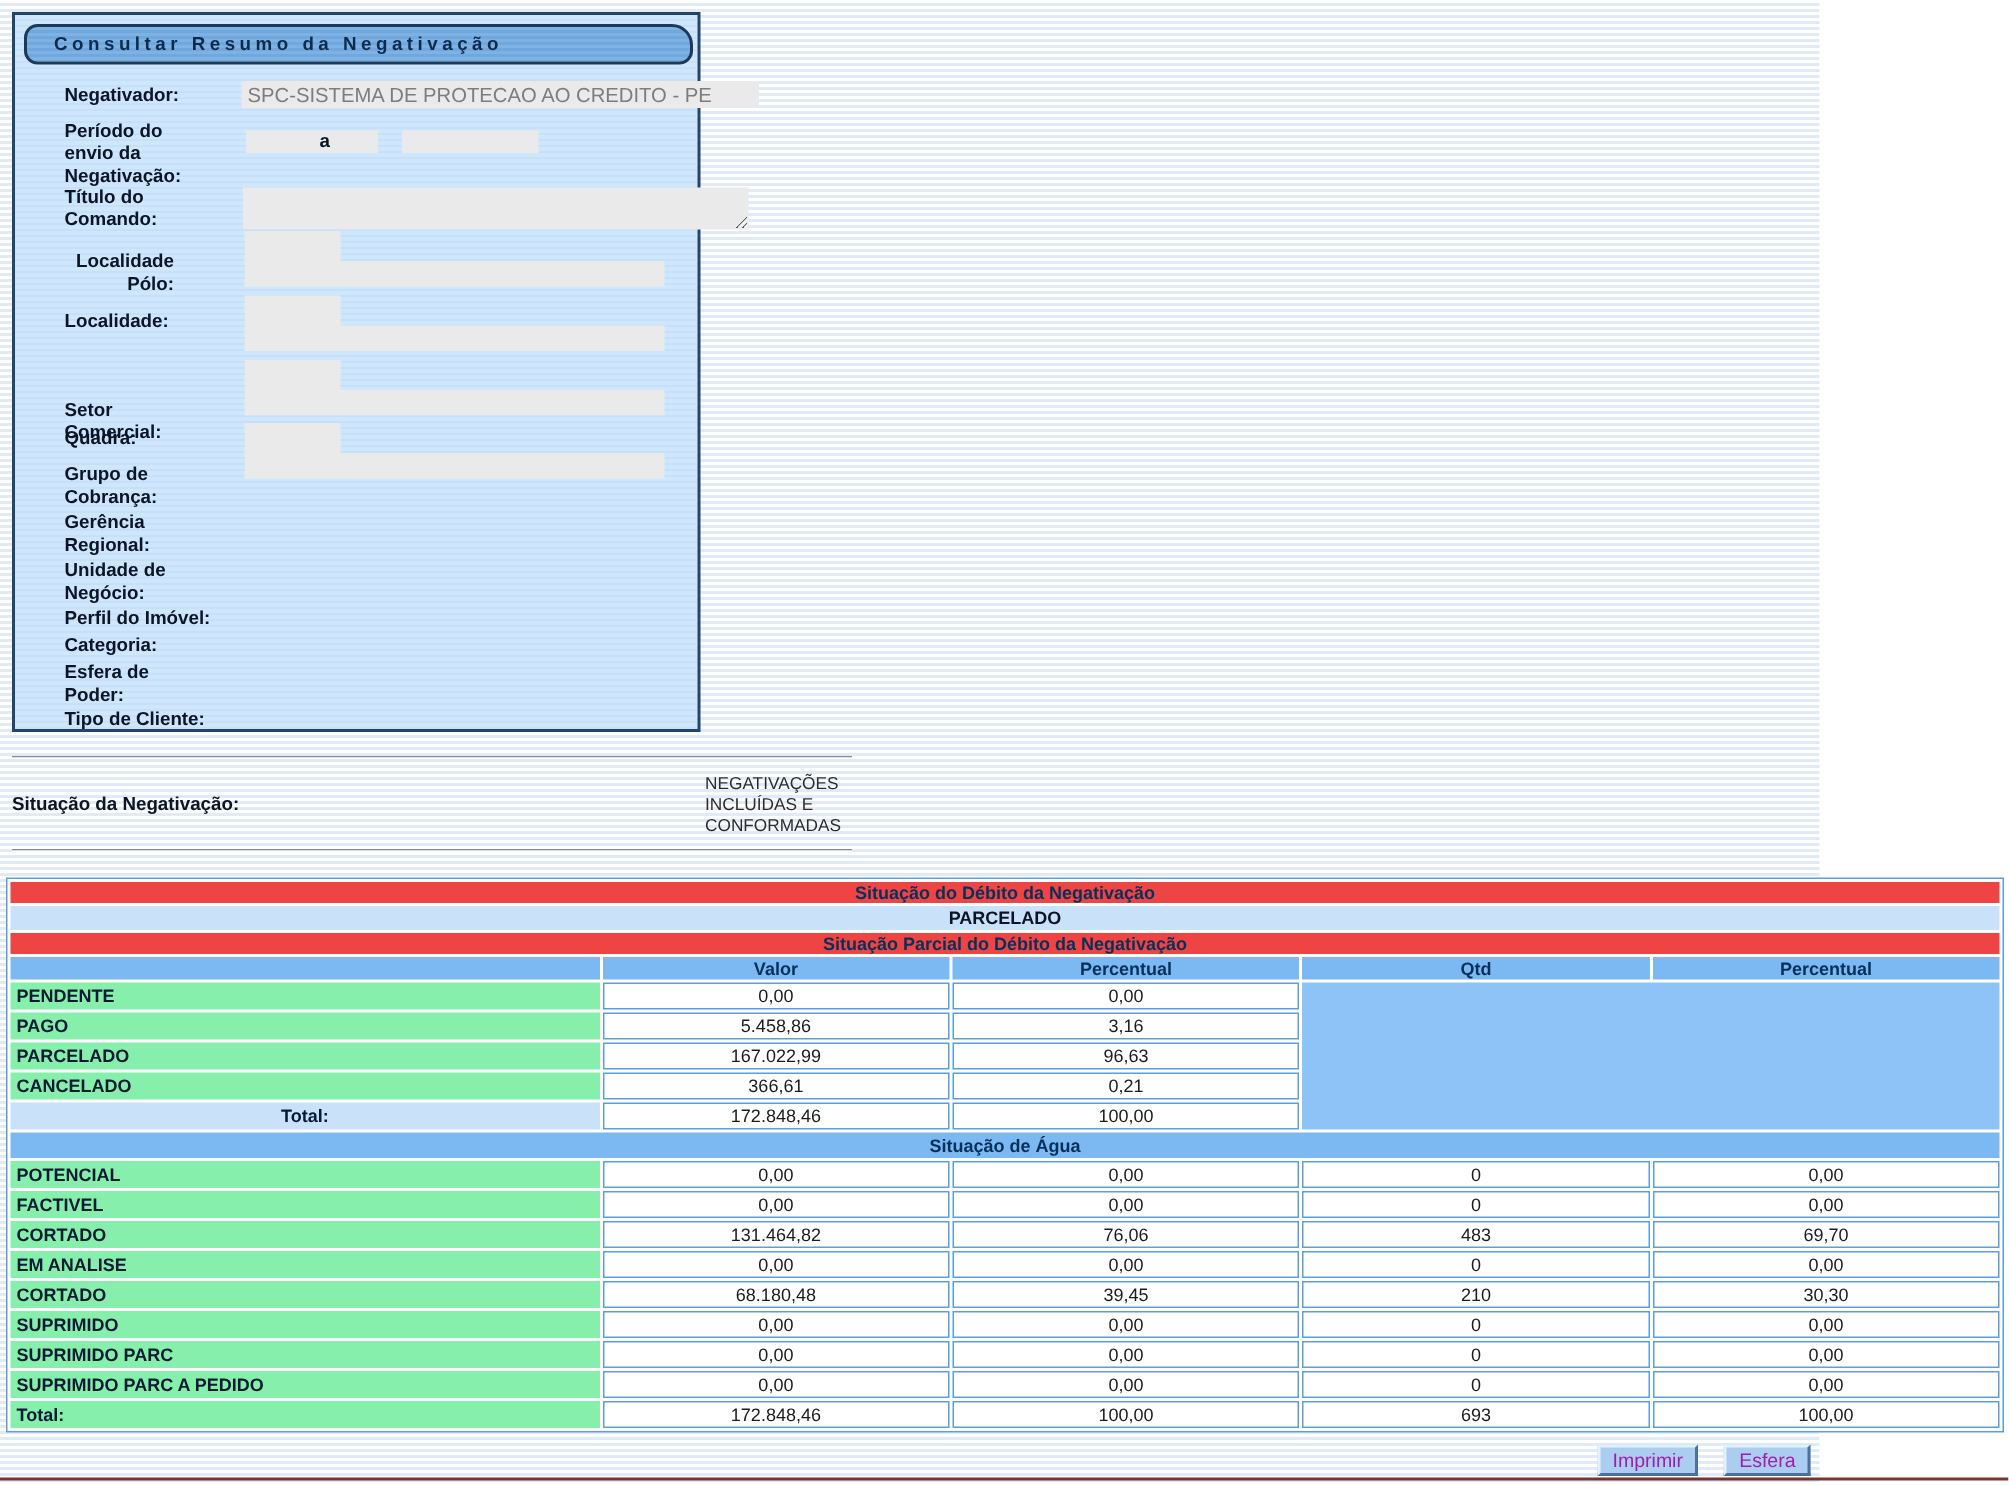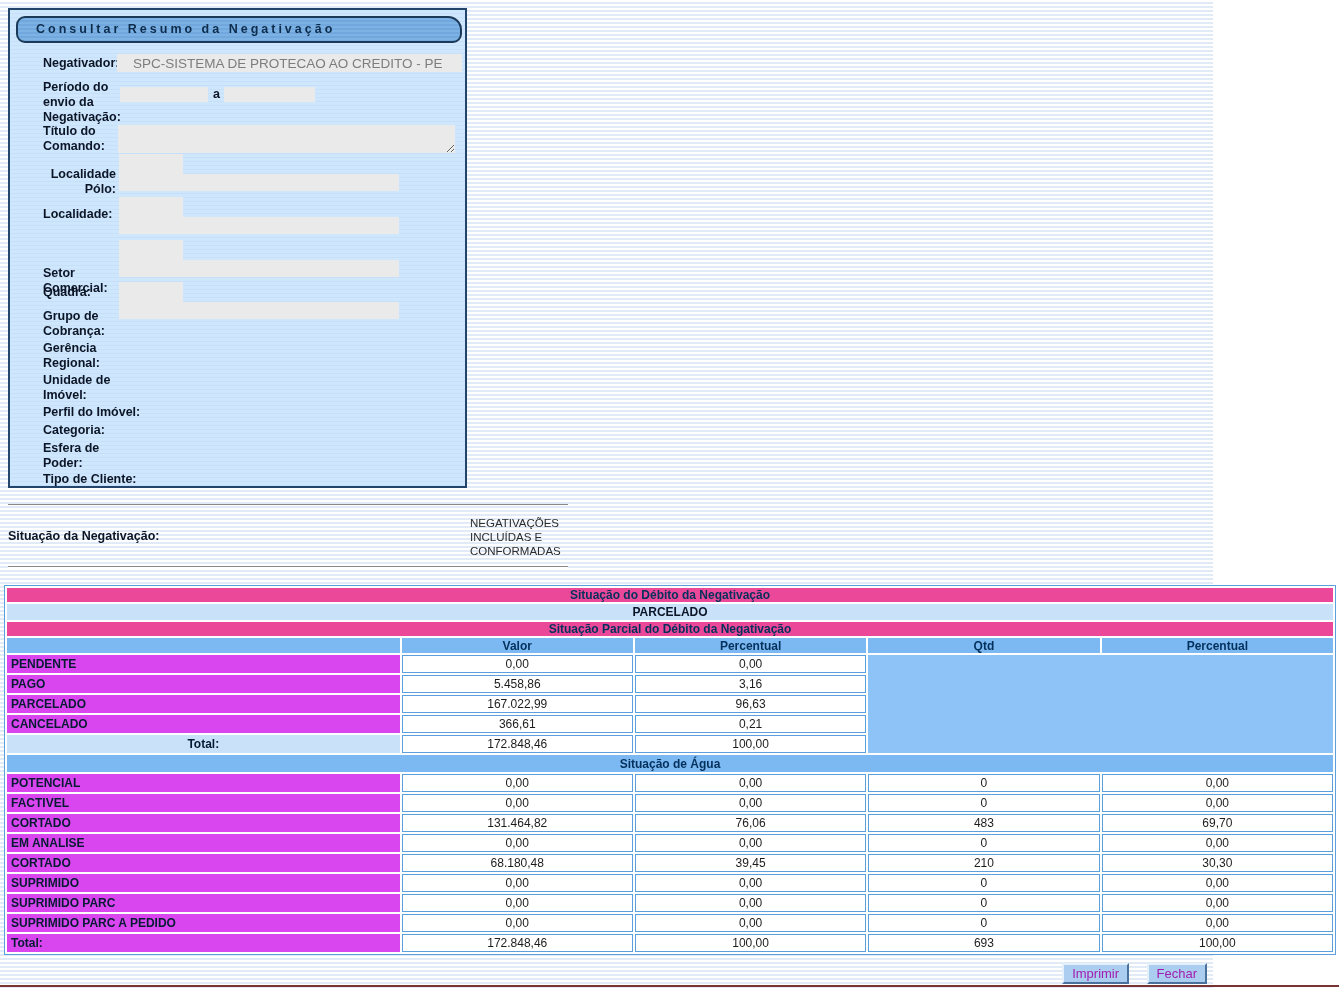--- a/index.html
+++ b/index.html
@@ -36,21 +36,22 @@
     width: 96px;
     font-size: 12.5px; font-weight: bold; color: #0b1526;
     line-height: 15px;
     padding-left: 23px;
   }
   .ginput {
     position: absolute;
     background: #eaeaea; border: none; outline: none;
     font-family: "Liberation Sans", sans-serif;
     font-size: 13.5px; color: #7d7d7d;
-    padding: 0 16px;
+    padding: 0 4px;
+    margin-left: 44px;
   }
   textarea.ginput { resize: both; }
   .sep-a { position: absolute; font-size: 12.5px; font-weight: bold; color: #0b1526; }
 
   
   .hr-line {
     position: absolute; left: 8px; width: 560px; height: 2px;
     border-top: 1px solid #8a8a8a; border-bottom: 1px solid #ffffff;
   }
   .sit-label {
@@ -66,25 +67,25 @@
   .tbl-wrap { position: absolute; left: 4px; top: 585px; width: 1332px; }
   table.sit {
     width: 100%;
     border-collapse: separate; border-spacing: 2px;
     border: 1px solid #5c9fdd;
     background: #ffffff;
   }
   table.sit th, table.sit td {
     font-size: 12px; padding: 0 4px; overflow: hidden; white-space: nowrap;
   }
-  .hrow      { background: #ec4899; color: #04305c; font-weight: bold; text-align: center; height: 13px; }
+  .hrow      { background: #ef4444; color: #04305c; font-weight: bold; text-align: center; height: 13px; }
   .subrow    { background: #c9e2fa; color: #0b1526; font-weight: bold; text-align: center; height: 16px; }
   .chead     { background: #7cb9f2; color: #04305c; font-weight: bold; text-align: center; height: 15px; }
   .aguarow   { background: #7cb9f2; color: #04305c; font-weight: bold; text-align: center; height: 17px; }
-  .lbl       { background: #d946ef; color: #061a33; font-weight: bold; text-align: left;  height: 18px; }
+  .lbl       { background: #86efac; color: #061a33; font-weight: bold; text-align: left;  height: 18px; }
   .lblc      { background: #c9e2fa; color: #061a33; font-weight: bold; text-align: center; height: 18px; }
   .val       { background: #ffffff; border: 1px solid #5c9fdd; color: #1c1c1c; text-align: center; height: 18px; font-weight: normal; }
   .block     { background: #8dc3f6; }
   .col-lbl { width: 392px; } .col-v { width: 231px; }
 
   
   .btn-bar { position: absolute; top: 963px; right: 6px; }
   .ui-btn {
     display: inline-block; margin-left: 13px;
     min-width: 52px; height: 21px; padding: 0 8px;
@@ -126,21 +127,21 @@
     <div class="flabel" style="top:228px;margin-top:28px;">Setor Comercial:</div>
     <input class="ginput" style="left: 109px; top: 230px; width: 64px; height: 21px;">
     <input class="ginput" style="left: 109px; top: 250px; width: 280px; height: 17px;" readonly="">
 
     <div class="flabel" style="top:275px;">Quadra:</div>
     <input class="ginput" style="left: 109px; top: 272px; width: 64px; height: 21px;">
     <input class="ginput" style="left: 109px; top: 292px; width: 280px; height: 17px;" readonly="">
 
     <div class="flabel" style="top:299px;">Grupo de Cobrança:</div>
     <div class="flabel" style="top:331px;">Gerência Regional:</div>
-    <div class="flabel" style="top:363px;">Unidade de Imóvel:</div>
+    <div class="flabel" style="top:363px;">Unidade de Negócio:</div>
     <div class="flabel" style="top:395px; width:130px;">Perfil do Imóvel:</div>
     <div class="flabel" style="top:413px;">Categoria:</div>
     <div class="flabel" style="top:431px;">Esfera de Poder:</div>
     <div class="flabel" style="top:462px; width:130px;">Tipo de Cliente:</div>
   </div>
 
   <div class="hr-line" style="top:504px;"></div>
   <div class="sit-label">Situação da Negativação:</div>
   <div class="sit-value">NEGATIVAÇÕES INCLUÍDAS E CONFORMADAS</div>
   <div class="hr-line" style="top:566px;"></div>
@@ -262,17 +263,17 @@
             <td class="val">100,00</td>
             <td class="val">693</td>
             <td class="val">100,00</td>
           </tr>
         </tbody>
     </table>
   </div>
 
   <div class="btn-bar">
     <button class="ui-btn">Imprimir</button>
-    <button class="ui-btn">Fechar</button>
+    <button class="ui-btn">Esfera</button>
   </div>
   <div class="footer-line"></div>
 
 </div>
 
 </body></html>

